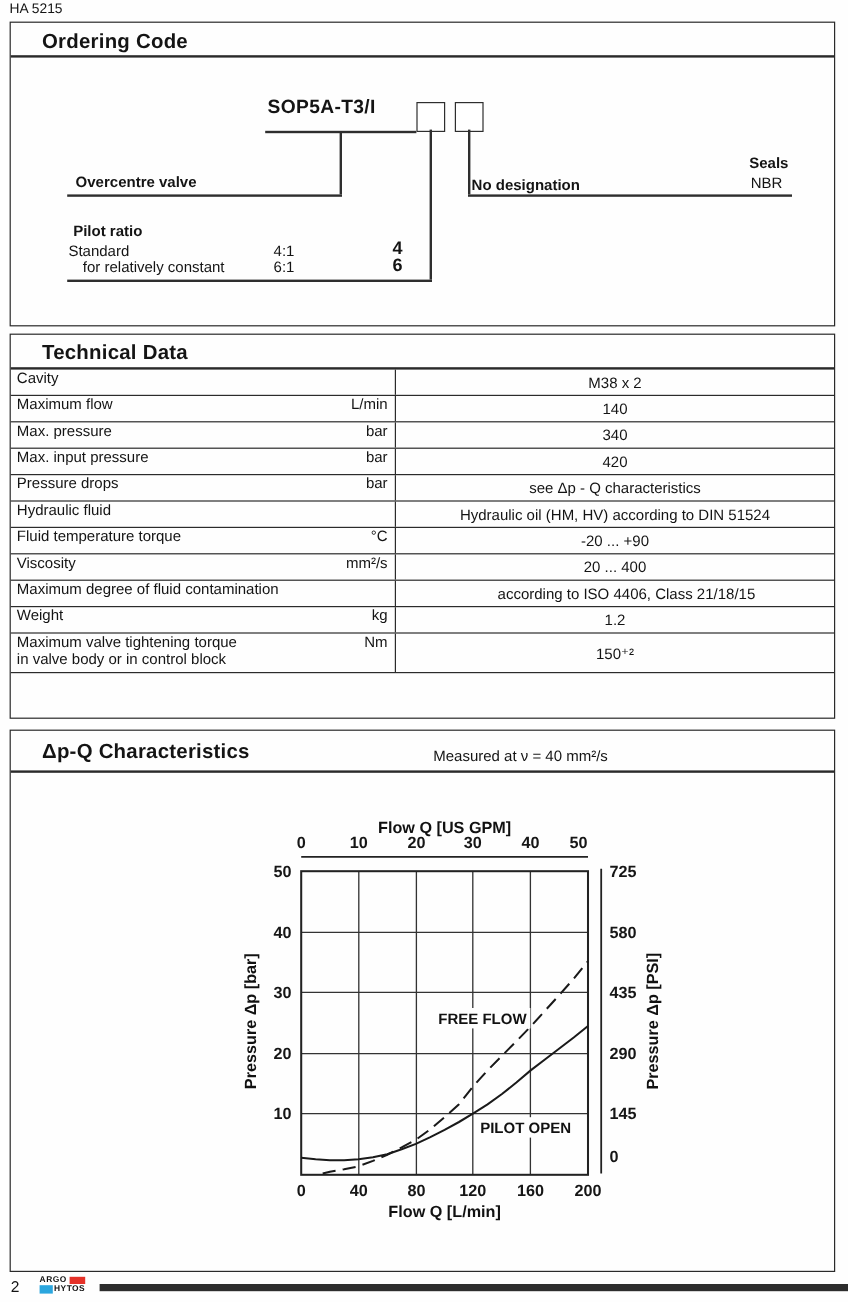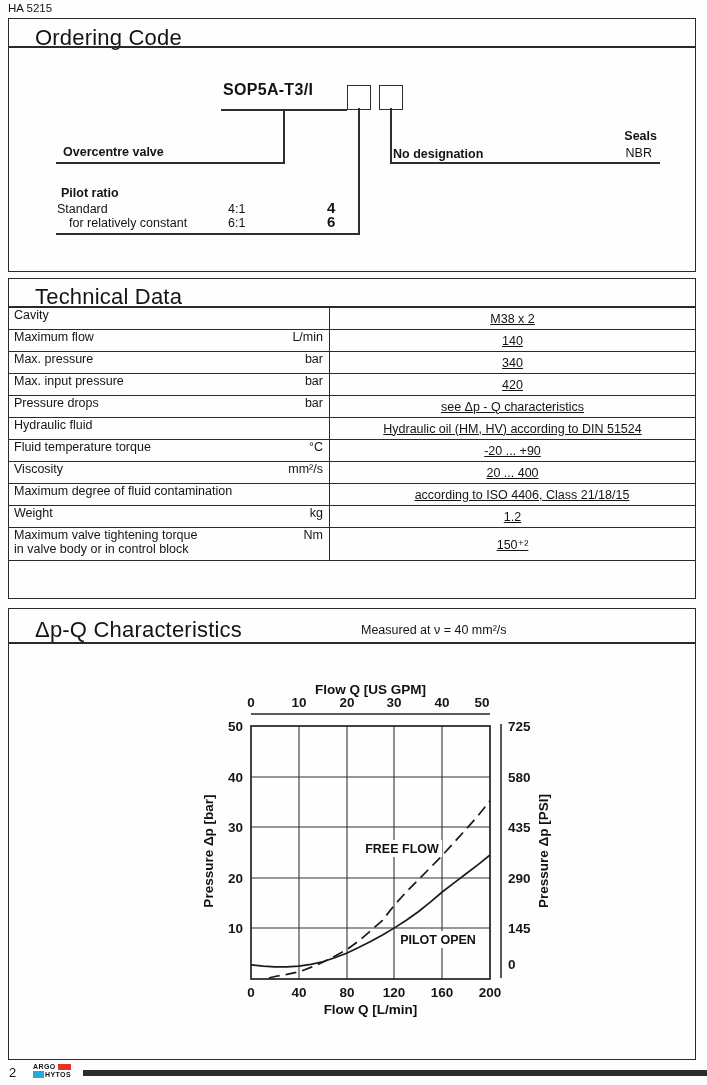--- a/index.html
+++ b/index.html
@@ -2,33 +2,33 @@
 <html><head>
 <meta charset="utf-8">
 <style>
   html,body{margin:0;padding:0;background:#e9e9e9;}
   .page{position:relative;width:707px;height:1085px;background:#fefefe;
         font-family:"Liberation Sans","DejaVu Sans",sans-serif;color:#141414;
         overflow:hidden;margin:0 auto;}
   .abs{position:absolute;}
   .b{font-weight:bold;}
   .box{position:absolute;border:1.6px solid #2a2a2a;background:#fefefe;}
-  .sec-title{position:absolute;left:26px;font-size:22px;font-weight:normal;letter-spacing:.2px;}
+  .sec-title{position:absolute;left:26px;font-size:17px;font-weight:bold;letter-spacing:.2px;}
   .sec-sep{position:absolute;left:0;width:100%;height:2px;background:#2a2a2a;}
   .hline{position:absolute;height:1.5px;background:#2e2e2e;}
   .vline{position:absolute;width:1.5px;background:#2e2e2e;}
   .small-label{font-size:12.5px;}
   .code-square{position:absolute;width:22px;height:23px;border:1.6px solid #2e2e2e;background:#fff;}
   
   .t-row{display:flex;border-bottom:1.2px solid #2b2b2b;font-size:12.5px;align-items:stretch;}
   .t-left{width:321px;border-right:1.2px solid #2b2b2b;display:flex;align-items:flex-start;
           padding-left:5px;box-sizing:border-box;}
   .t-label{flex:1;white-space:pre-line;line-height:14px;}
   .t-unit{padding-right:6px;text-align:right;white-space:nowrap;}
-  .t-value{flex:1;display:flex;align-items:center;justify-content:center;text-align:left;text-decoration:underline;}
+  .t-value{flex:1;display:flex;align-items:center;justify-content:center;text-align:left;}
   
   svg text{font-family:"Liberation Sans","DejaVu Sans",sans-serif;}
   .tick{font-size:13.5px;font-weight:600;fill:#161616;}
   .axis-title{font-size:13.5px;font-weight:bold;fill:#111;}
   .curve-label{font-size:12.5px;font-weight:bold;fill:#111;}
   
   .logo{position:absolute;left:33px;top:1063px;line-height:0;}
   .logo-row{display:flex;align-items:center;height:7px;}
   .logo-txt{font-size:7px;font-weight:bold;letter-spacing:.4px;color:#111;line-height:7px;}
 </style>

